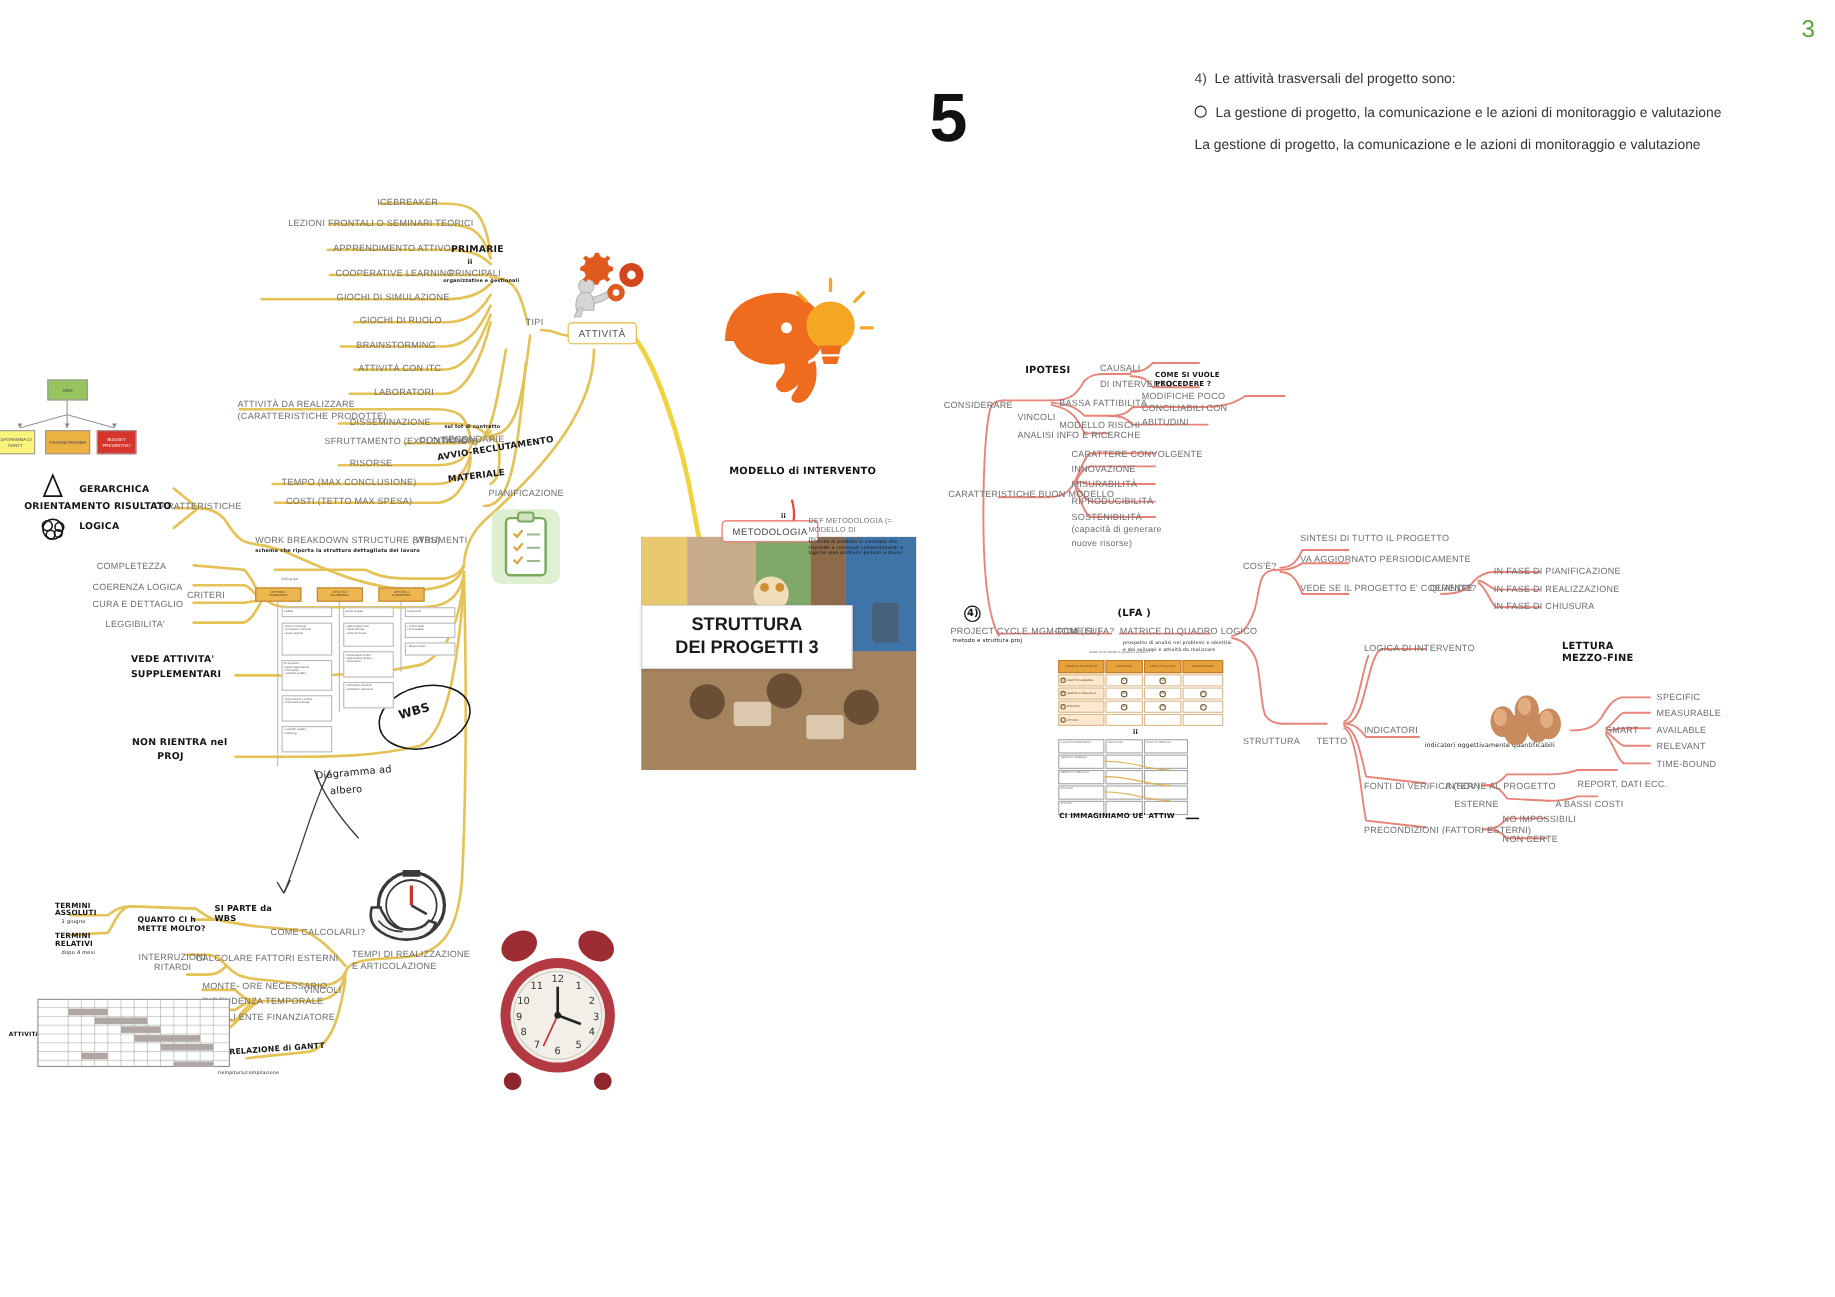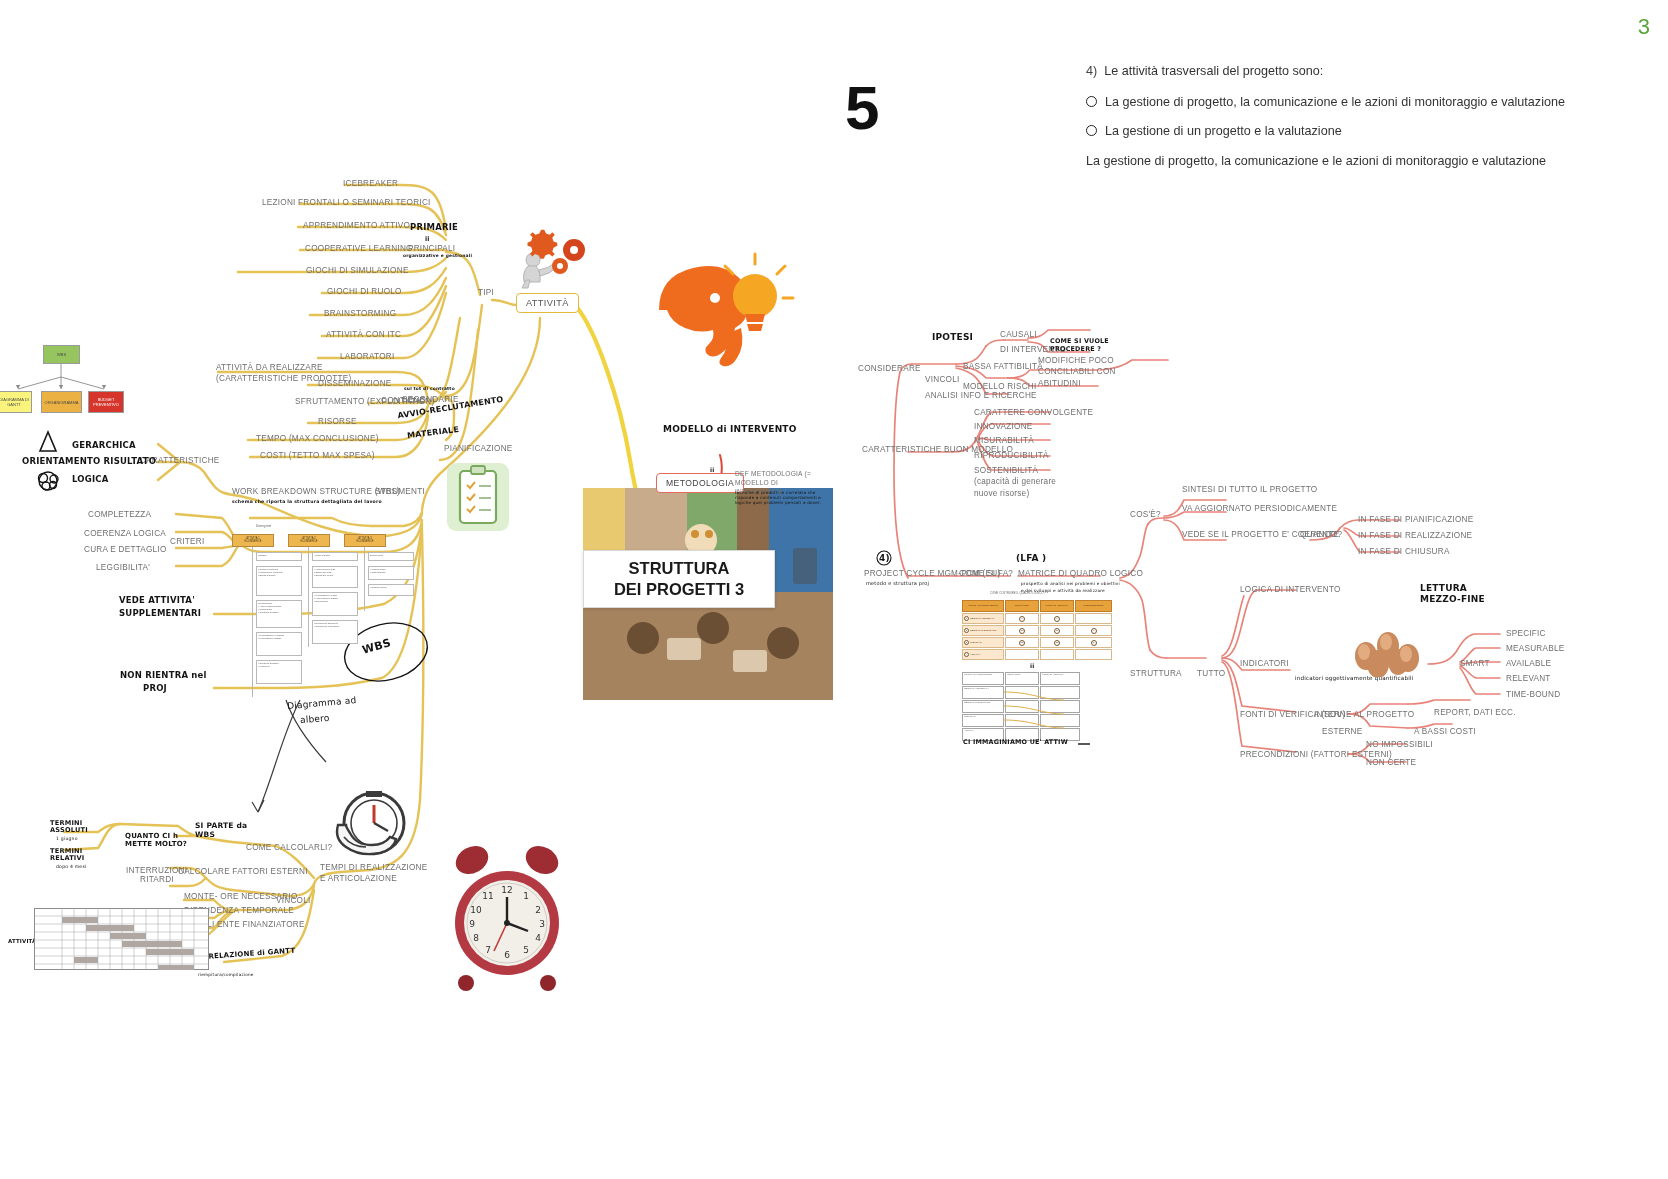--- a/index.html
+++ b/index.html
@@ -123,24 +123,20 @@
   <div class="abs" id="slideno">5</div>
 
   <div class="abs" id="quiz">
     <div class="q">
       <span class="qnum">4)</span>
       <span>Le attività trasversali del progetto sono:</span>
     </div>
     <div class="opt">
       <span class="radio"></span>
       <span>La gestione di progetto, la comunicazione e le azioni di monitoraggio e valutazione</span>
-    </div>
-    <div class="opt">
-      <span class="radio"></span>
-      <span>La gestione di un progetto e la valutazione</span>
     </div>
     <div class="answerText">La gestione di progetto, la comunicazione e le azioni di monitoraggio e valutazione</div>
   </div>
 
   <svg class="layer">
     <g fill="none" stroke="#e5c256" stroke-width="2.4" stroke-linecap="round">
 
       <path d="M345,185 L400,185 C430,185 440,190 446,230"></path>
       <path d="M300,204 L400,204 C428,204 438,208 446,235"></path>
       <path d="M298,227 L400,227 C426,227 436,230 446,240"></path>
@@ -750,21 +746,21 @@
   <div class="node" style="left:1130px;top:510px">COS'È?</div>
   <div class="node" style="left:1182px;top:485px">SINTESI DI TUTTO IL PROGETTO</div>
   <div class="node" style="left:1182px;top:504px">VA AGGIORNATO PERSIODICAMENTE</div>
   <div class="node" style="left:1182px;top:530px">VEDE SE IL PROGETTO E' COERENTE</div>
   <div class="node" style="left:1300px;top:530px">QUANDO?</div>
   <div class="node" style="left:1358px;top:515px">IN FASE DI PIANIFICAZIONE</div>
   <div class="node" style="left:1358px;top:531px">IN FASE DI REALIZZAZIONE</div>
   <div class="node" style="left:1358px;top:547px">IN FASE DI CHIUSURA</div>
 
   <div class="node" style="left:1130px;top:669px">STRUTTURA</div>
-  <div class="node" style="left:1197px;top:669px">TUTTO</div>
+  <div class="node" style="left:1197px;top:669px">TETTO</div>
   <div class="node" style="left:1240px;top:585px">LOGICA DI INTERVENTO</div>
   <div class="hw" style="left:1420px;top:583px;font-size:9px;line-height:1.2;white-space:normal;width:68px">LETTURA MEZZO-FINE</div>
   <div class="node" style="left:1240px;top:659px">INDICATORI</div>
   <div class="hw lg" style="left:1358px;top:655px">OVI</div>
   <div class="hw sm" style="left:1295px;top:675px;font-size:5.6px;font-weight:400">indicatori oggettivamente quantificabili</div>
   <div class="node" style="left:1460px;top:659px">SMART</div>
   <div class="node" style="left:1506px;top:629px">SPECIFIC</div>
   <div class="node" style="left:1506px;top:644px">MEASURABLE</div>
   <div class="node" style="left:1506px;top:659px">AVAILABLE</div>
   <div class="node" style="left:1506px;top:674px">RELEVANT</div>

